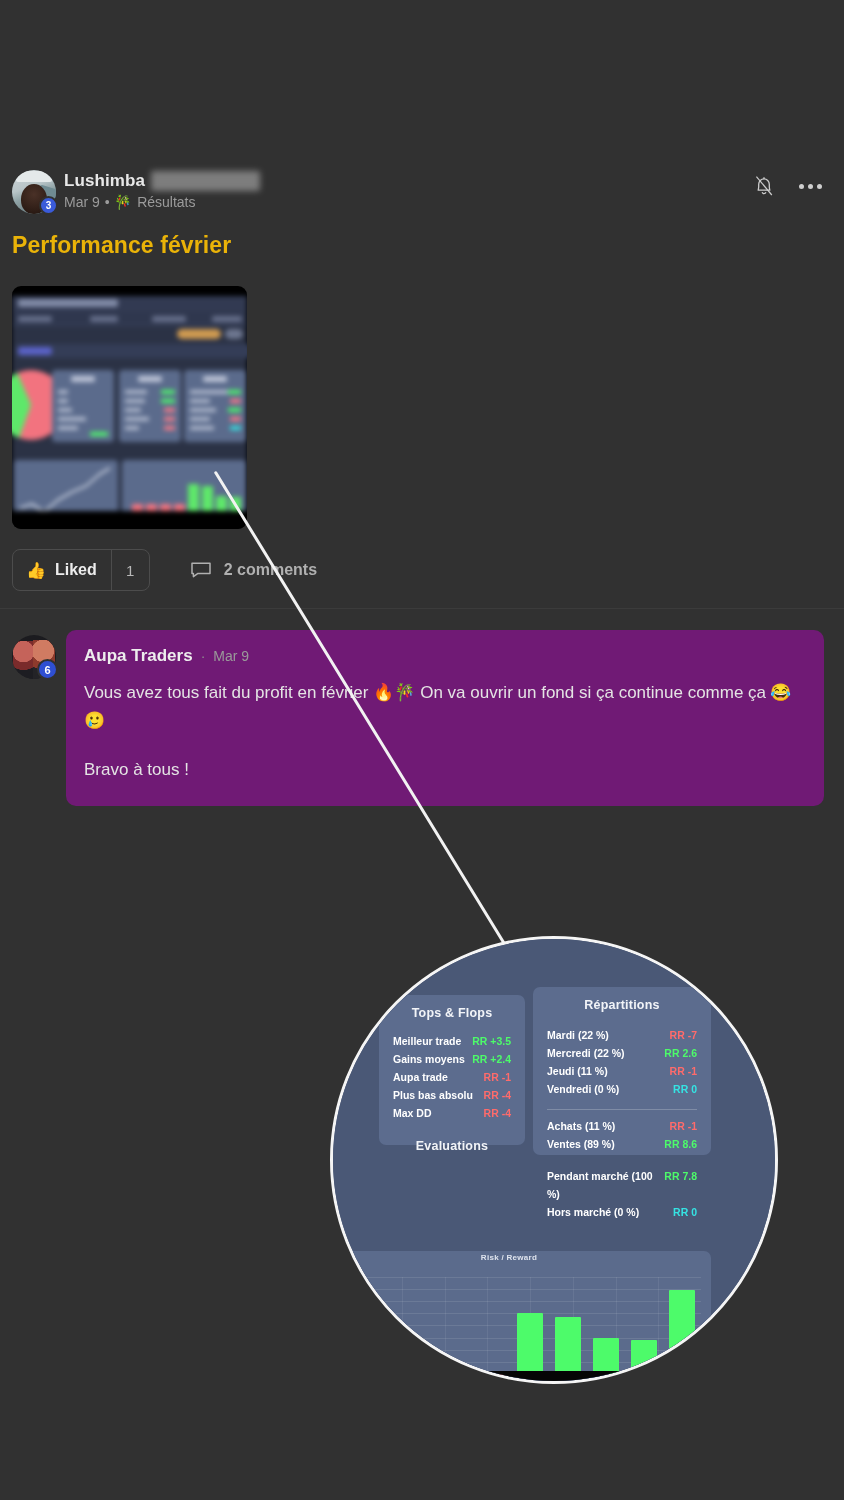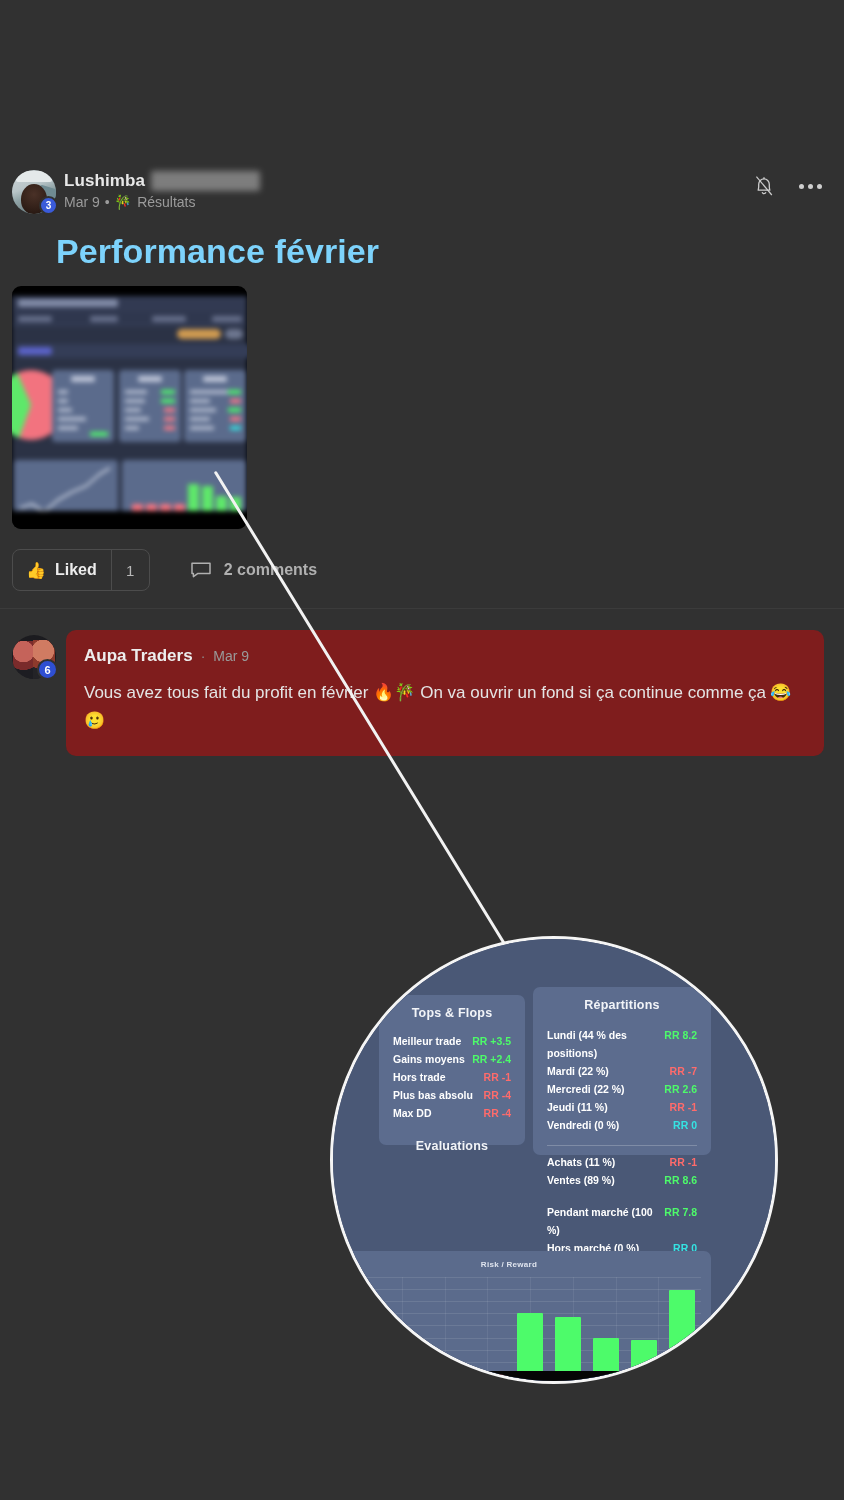--- a/index.html
+++ b/index.html
@@ -52,21 +52,21 @@
   .meta-text { color: #9b9b9b; font-size: 14px; }
   .meta-emoji { font-size: 14px; }
   .hdr-icons { position: absolute; right: 22px; top: 14px; display: flex; align-items: center; gap: 24px; }
   .bell-icon { width: 22px; height: 24px; position: relative; }
   .dots-icon { display: flex; gap: 4px; align-items: center; height: 24px; }
   .dots-icon i { width: 5px; height: 5px; border-radius: 50%; background: #cfcfcf; display: block; }
 
   
   .post-title {
     position: absolute; left: 12px; top: 232px;
-    color: #7dd3fc; font-size: 34px; font-weight: bold; letter-spacing: .1px; margin-left: 44px;
+    color: #eab308; font-size: 23px; font-weight: bold; letter-spacing: .1px;
   }
 
   
   .thumb {
     position: absolute; left: 12px; top: 286px;
     width: 235px; height: 243px;
     border-radius: 9px; overflow: hidden; background: #000;
   }
   .thumb-inner { position: absolute; inset: 0; filter: blur(2.4px); -webkit-filter: blur(2.4px); }
   .tb-app { position: absolute; left: 0; top: 10px; width: 235px; height: 215px;
@@ -136,21 +136,21 @@
                   background: radial-gradient(circle at 45% 28%, #d07b62 0 36%, #8d3a2c 37% 60%, #232327 61% 100%); }
   .c-badge {
     position: absolute; right: -2px; bottom: -1px;
     width: 21px; height: 21px; border-radius: 50%;
     background: #2f4fd2; border: 2px solid #313131;
     color: #fff; font-size: 11px; font-weight: bold;
     display: flex; align-items: center; justify-content: center;
   }
   .comment-bubble {
     position: absolute; left: 66px; top: 0; width: 758px;
-    background: #7f1d1d; border-radius: 10px; padding: 16px 20px 22px 18px;
+    background: #701a75; border-radius: 10px; padding: 16px 20px 22px 18px;
   }
   .c-head { display: flex; align-items: baseline; gap: 8px; }
   .c-name { color: #ededed; font-size: 17px; font-weight: bold; }
   .c-dot { color: #8e8e8e; font-size: 14px; }
   .c-date { color: #9a9a9a; font-size: 14px; }
   .c-body { color: #e4e4e4; font-size: 17px; line-height: 1.62; margin-top: 13px; }
   .c-body2 { color: #e4e4e4; font-size: 17px; line-height: 1.62; margin-top: 22px; }
 
   
   .pointer-line {
@@ -185,21 +185,21 @@
   .pos { color: #4dfb6a; }
   .neg { color: #ff6b6b; text-align: right; }
   .zero { color: #35e3e3; text-align: right; }
   .kblue { color: #9fa8ff; }
   .kgreen { color: #7ef29a; }
   .hr-sep { height: 1px; background: rgba(255,255,255,.22); margin: 11px 14px 0 14px; }
 
   
   .rr-card { position: absolute; background: #5b6b8c; border-radius: 7px; }
   .rr-title { text-align: center; color: #dfe4ee; font-size: 8px; font-weight: bold;
-              padding-top: 9px; letter-spacing: .3px; }
+              padding-top: 2px; letter-spacing: .3px; }
   .rr-plot { position: absolute; left: 52px; top: 26px; right: 10px; bottom: 26px; }
   .rr-grid { position: absolute; inset: 0; }
   .rr-grid .gl { position: absolute; left: 0; right: 0; height: 1px; background: rgba(255,255,255,.10); }
   .rr-grid .gv { position: absolute; top: 0; bottom: 0; width: 1px; background: rgba(255,255,255,.07); }
   .rr-axis { position: absolute; left: 0; top: 0; bottom: 0; width: 1px; background: rgba(255,255,255,.25); }
   .rr-tick { position: absolute; right: 100%; margin-right: 5px; transform: translateY(-50%);
              color: #e6eaf2; font-size: 7.5px; font-weight: bold; white-space: nowrap; }
   .rr-bar { position: absolute; border-radius: 1px; }
   .bar-green { background: #4dfb6a; }
   .bar-red { background: #ff7b86; }
@@ -360,20 +360,21 @@
       </div>
       <div class="c-badge">6</div>
     </div>
     <div class="comment-bubble">
       <div class="c-head">
         <span class="c-name">Aupa Traders</span>
         <span class="c-dot">·</span>
         <span class="c-date">Mar 9</span>
       </div>
       <div class="c-body">Vous avez tous fait du profit en février 🔥🎋 On va ouvrir un fond si ça continue comme ça 😂🥲</div>
+      <div class="c-body2">Bravo à tous !</div>
     </div>
   </div>
 
   <div class="pointer-line" style="left:215px;top:470px;width:560px;height:3px;transform:rotate(58.5deg);"></div>
 
   <div class="magnifier">
     <div class="mag-content">
       <div class="mag-bg"></div>
 
       <div class="panel" style="left:118px;top:112px;width:146px;height:150px;">
@@ -381,42 +382,38 @@
         <div class="kv-list">
           <div class="kv">
               <span class="k">Meilleur trade</span>
               <span class="v pos">RR +3.5</span>
             </div>
           <div class="kv">
               <span class="k">Gains moyens</span>
               <span class="v pos">RR +2.4</span>
             </div>
           <div class="kv">
-              <span class="k">Hors trade</span>
+              <span class="k">Aupa trade</span>
               <span class="v neg">RR -1</span>
             </div>
           <div class="kv">
               <span class="k">Plus bas absolu</span>
               <span class="v neg">RR -4</span>
             </div>
           <div class="kv">
               <span class="k">Max DD</span>
               <span class="v neg">RR -4</span>
             </div>
         </div>
         <div class="sub-title">Evaluations</div>
       </div>
 
       <div class="panel" style="left:272px;top:104px;width:178px;height:168px;">
         <div class="panel-title">Répartitions</div>
         <div class="kv-list" style="margin-top:14px;">
-          <div class="kv">
-              <span class="k">Lundi (44 % des positions)</span>
-              <span class="v pos">RR 8.2</span>
-            </div>
           <div class="kv">
               <span class="k">Mardi (22 %)</span>
               <span class="v neg">RR -7</span>
             </div>
           <div class="kv">
               <span class="k">Mercredi (22 %)</span>
               <span class="v pos">RR 2.6</span>
             </div>
           <div class="kv">
               <span class="k">Jeudi (11 %)</span>

